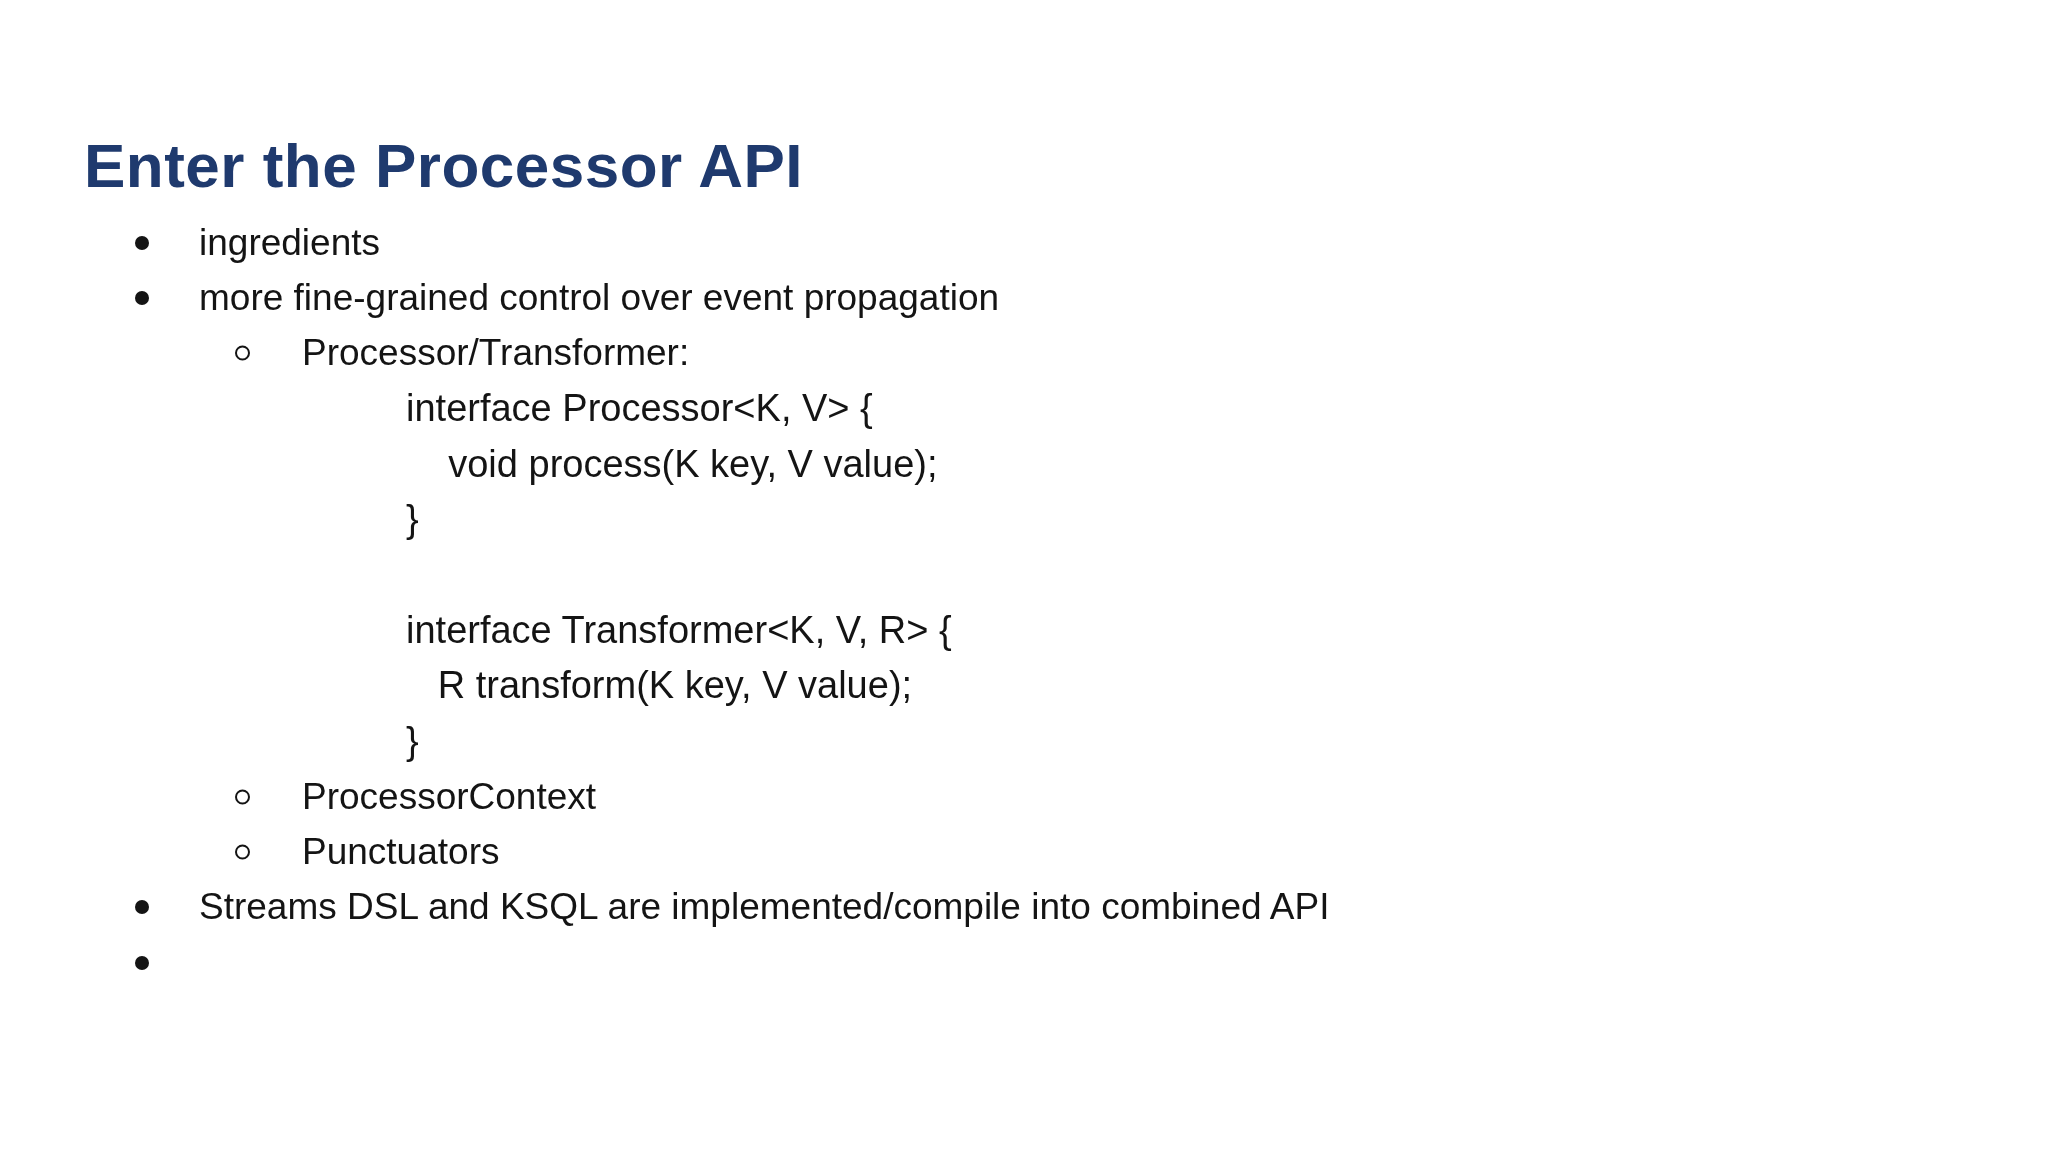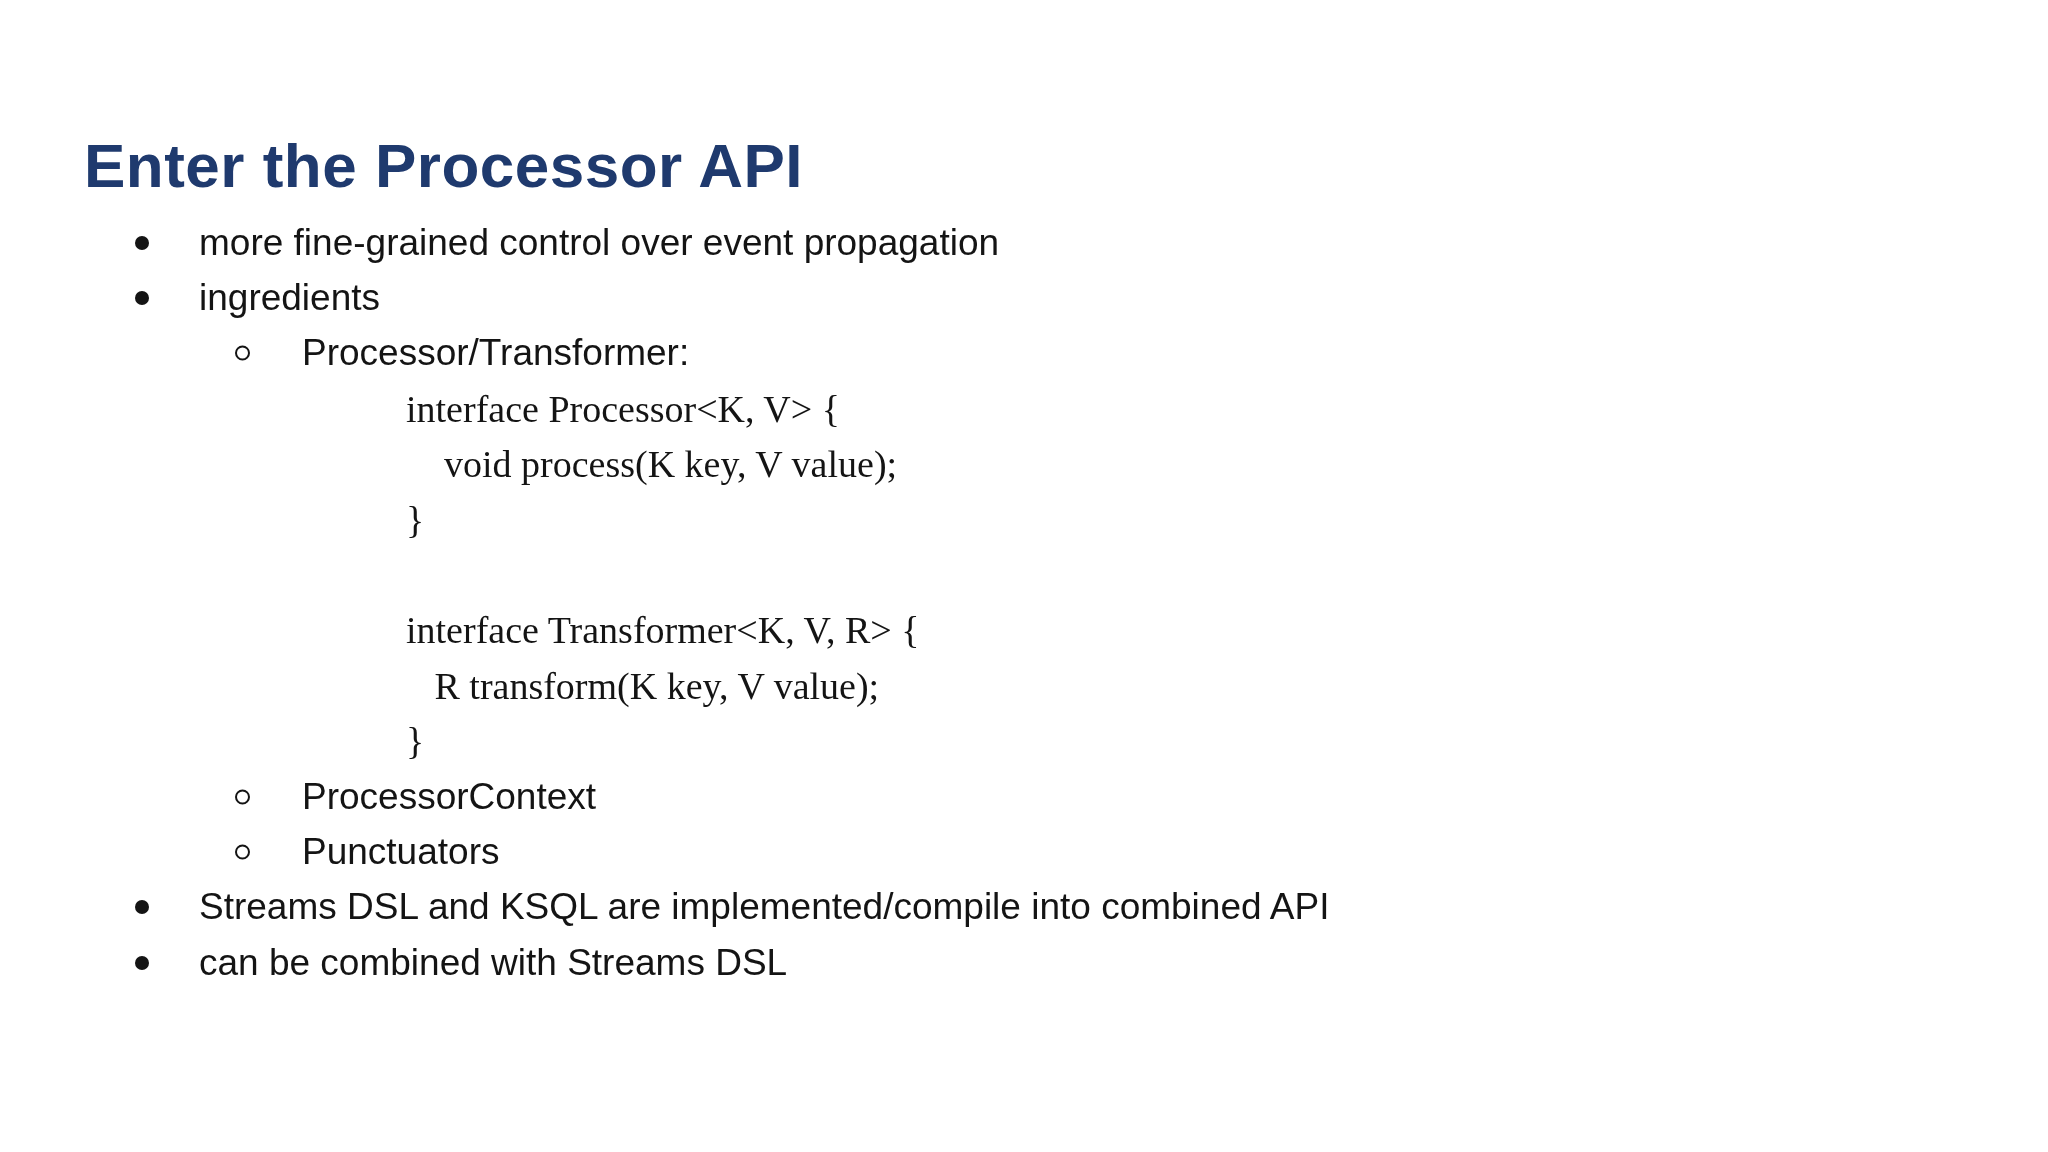--- a/index.html
+++ b/index.html
@@ -43,21 +43,21 @@
     height: 55.4px;
     display: flex;
     align-items: center;
     color: #141414;
     font-size: 37px;
   }
   .row.l1 { padding-left: 199px; }
   .row.l2 { padding-left: 302px; }
   .row.code {
     padding-left: 406px;
-    font-family: Liberation Serif, serif;
+    font-family: Liberation Sans, sans-serif;
     font-size: 38px;
   }
   .marker {
     position: absolute;
     top: 50%;
     transform: translateY(-50%);
     box-sizing: border-box;
   }
   .l1 .marker { left: 135px; }
   .l2 .marker { left: 235px; }
@@ -103,26 +103,26 @@
       <line x1="52" y1="53" x2="74" y2="72"></line>
       <line x1="53" y1="54" x2="67" y2="81"></line>
       <line x1="55" y1="54" x2="55" y2="80"></line>
     </g>
   </svg>
 
   <div class="content">
 
     <div class="row l1">
       <span class="marker dot"></span>
-      <span class="txt">more fine-grained control over event propagation</span>
+      <span class="txt">ingredients</span>
     </div>
 
     <div class="row l1">
       <span class="marker dot"></span>
-      <span class="txt">ingredients</span>
+      <span class="txt">more fine-grained control over event propagation</span>
     </div>
 
     <div class="row l2">
       <span class="marker ring"></span>
       <span class="txt">Processor/Transformer:</span>
     </div>
 
     <div class="row code">
       <span class="txt">interface Processor&lt;K, V&gt; {</span>
     </div>
@@ -162,20 +162,19 @@
       <span class="txt">Punctuators</span>
     </div>
 
     <div class="row l1">
       <span class="marker dot"></span>
       <span class="txt">Streams DSL and KSQL are implemented/compile into combined API</span>
     </div>
 
     <div class="row l1">
       <span class="marker dot"></span>
-      <span class="txt">can be combined with Streams DSL</span>
     </div>
 
   </div>
 
   <div class="page-number">14</div>
 
 </div>
 
 </body></html>

